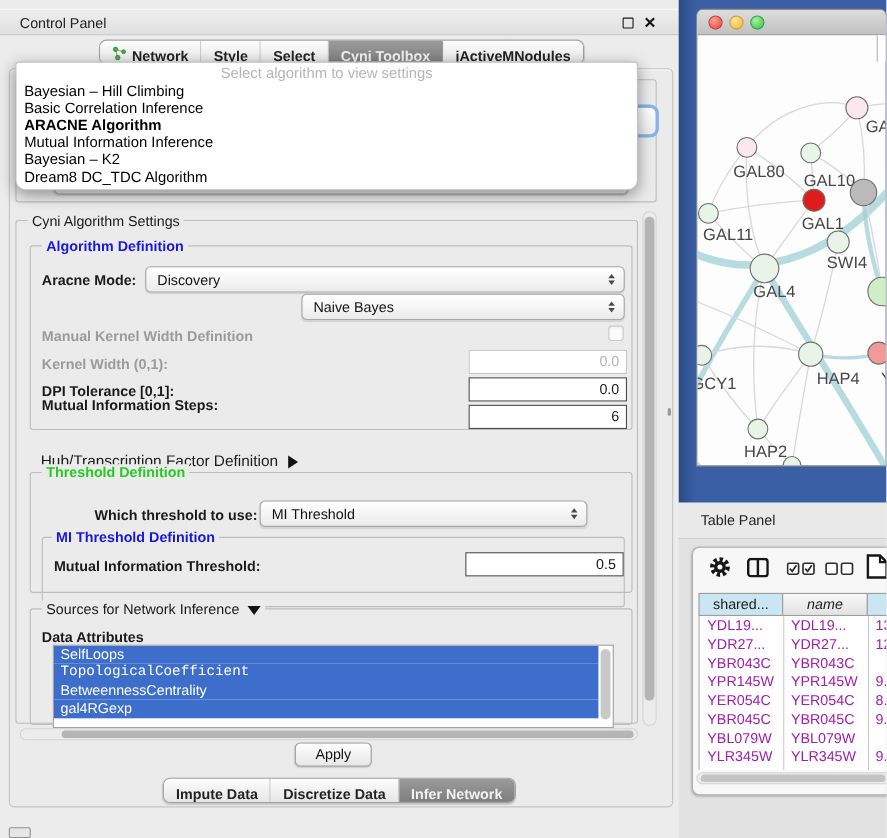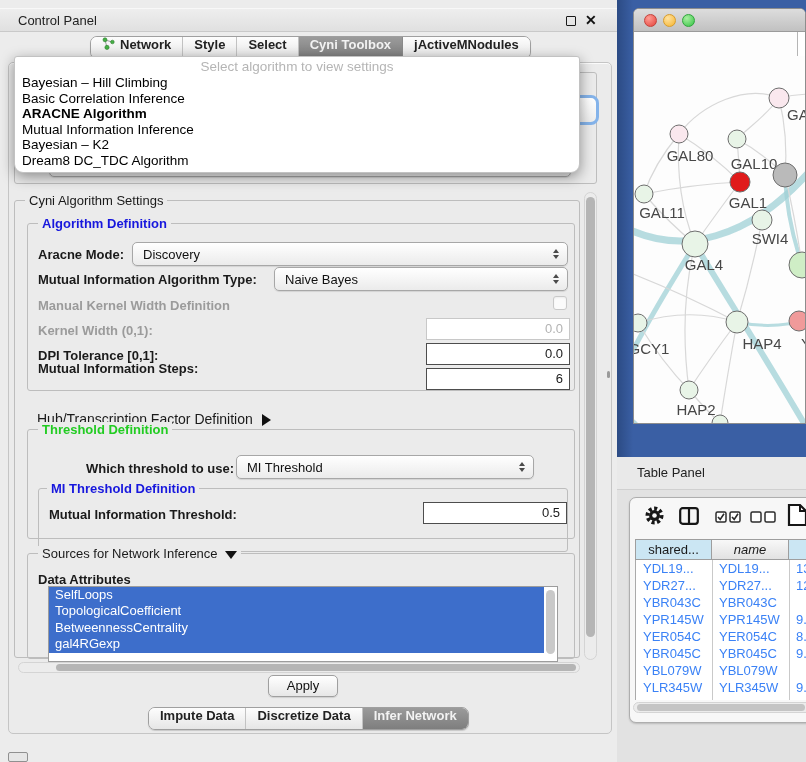--- a/index.html
+++ b/index.html
@@ -10,21 +10,21 @@
 
 
 .cp-titlebar{left:0;top:8px;width:620px;height:24px;background:linear-gradient(#eeeeee,#e0e0e0);
   border-bottom:1px solid #c9c9c9;border-top:1px solid #f8f8f8}
 .cp-title{position:absolute;left:18px;top:0;line-height:23px;color:#222}
 .float-btn{left:566px;top:7px;width:10px;height:10px;border:1.6px solid #1a1a1a;border-radius:1px}
 .close-btn{left:585px;top:3px;font-size:14px;font-weight:700;color:#111}
 
 .segbar{display:flex;height:23px;border:1px solid #9f9f9f;border-radius:7px;overflow:hidden;
   background:linear-gradient(#fdfdfd,#e6e6e6);box-shadow:0 1px 1px rgba(0,0,0,.15)}
-.seg{display:flex;align-items:flex-start;gap:5px;padding:0 11px;font-weight:700;font-size:13px;color:#222;
+.seg{display:flex;align-items:flex-end;gap:5px;padding:0 11px;font-weight:700;font-size:13px;color:#222;
   border-right:1px solid #c2c2c2;background:linear-gradient(#fdfdfd,#e6e6e6);white-space:nowrap}
 .seg:last-child{border-right:none}
 .seg-sel{background:linear-gradient(#9b9b9b,#7e7e7e);color:#f3f3f3;border-right-color:#8a8a8a}
 
 .card{background:#ebebeb;border:1px solid #c5c5c5;border-radius:5px;box-shadow:inset 0 1px 0 #fbfbfb}
 
 .group{border:1px solid #bdbdbd;border-radius:3px}
 .legend{position:absolute;top:-8px;background:#ebebeb;padding:0 4px;font-size:13px;line-height:15px;white-space:nowrap}
 .lg-plain{color:#1a1a1a}
 .lg-blue{color:#1717dd;font-weight:700}
@@ -80,21 +80,21 @@
 
 .tp-bar{left:617px;top:457px;width:189px;height:33px;background:#e9e9e9;border-bottom:1px solid #d0d0d0}
 .tp-title{position:absolute;left:20px;line-height:32px;color:#222}
 .tp-area{left:617px;top:490px;width:189px;height:272px;background:#e2e2e2}
 .tp-card{left:629px;top:497px;width:185px;height:226px;background:#f7f7f7;border:1px solid #aeaeae;border-radius:7px;
   box-shadow:0 1px 2px rgba(0,0,0,.18);overflow:hidden}
 .th{position:absolute;top:0;height:21px;line-height:20px;text-align:center;font-size:13px;
   border:1px solid #9e9e9e;background:#cbe6f3;overflow:hidden;white-space:nowrap}
 .th-name{background:linear-gradient(#f8f8f8,#e2e2e2)}
 .tr{position:absolute;left:0;width:100%;height:17px}
-.td{position:absolute;top:0;line-height:17px;font-size:13px;white-space:nowrap;overflow:hidden;color:#3b82f6}
+.td{position:absolute;top:0;line-height:17px;font-size:13px;white-space:nowrap;overflow:hidden;color:#a21caf}
 .colline{position:absolute;top:0;width:0;border-left:1px solid #c9c9c9}
 </style>
 </head>
 <body>
 
 <div id="app">
 
   <div class="cp-titlebar abs">
     <span class="cp-title">Control Panel</span>
     <span class="float-btn abs"></span>
@@ -153,21 +153,20 @@
 
       <span class="lbl" style="left:10px;top:23px">Aracne Mode:</span>
       <div class="combo abs" style="left:104px;top:18px;width:436px;height:24px">
         <span class="val">Discovery</span>
         <span class="spin">
             <span class="tri-u"></span>
             <span class="tri-d"></span>
           </span>
       </div>
 
-      <span class="lbl" style="left:10px;top:48px">Mutual Information Algorithm Type:</span>
       <div class="combo abs" style="left:246px;top:43px;width:294px;height:24px">
         <span class="val">Naive Bayes</span>
         <span class="spin">
             <span class="tri-u"></span>
             <span class="tri-d"></span>
           </span>
       </div>
 
       <span class="lbl lbl-dis" style="left:10px;top:74px">Manual Kernel Width Definition</span>
       <span class="checkbox" style="left:525px;top:72px"></span>
@@ -204,21 +203,21 @@
         <span class="field field-strong" style="left:384px;top:13px;width:144px">0.5</span>
       </div>
     </div>
 
     <div class="group abs" style="left:12px;top:352px;width:548px;height:106px">
       <span class="legend lg-plain" style="left:10px"><span>Sources for Network Inference</span><span class="tri-downb"></span></span>
       <span class="lbl" style="left:10px;top:18px">Data Attributes</span>
       <div class="attrlist" style="left:20px;top:32px;width:510px;height:76px">
         <div>
             <div class="attr-item" style="background: rgb(61, 110, 203);">SelfLoops</div>
-            <div class="attr-item" style="background: rgb(61, 110, 203);">TopologicalCoefficient</div>
+            <div class="attr-item" style="background: rgb(61, 110, 203); font-family: Liberation Mono, monospace;">TopologicalCoefficient</div>
             <div class="attr-item" style="background: rgb(61, 110, 203);">BetweennessCentrality</div>
             <div class="attr-item" style="background: rgb(61, 110, 203);">gal4RGexp</div>
           </div>
         <div class="sb-thumb" style="right:2px;top:3px;width:9px;height:64px;background:#c9c9c9"></div>
       </div>
     </div>
   </div>
 
   <div class="vsb-track abs" style="left:584px;top:192px;width:13px;height:468px">
     <div class="sb-thumb" style="left:1px;top:4px;width:9px;height:440px"></div>

